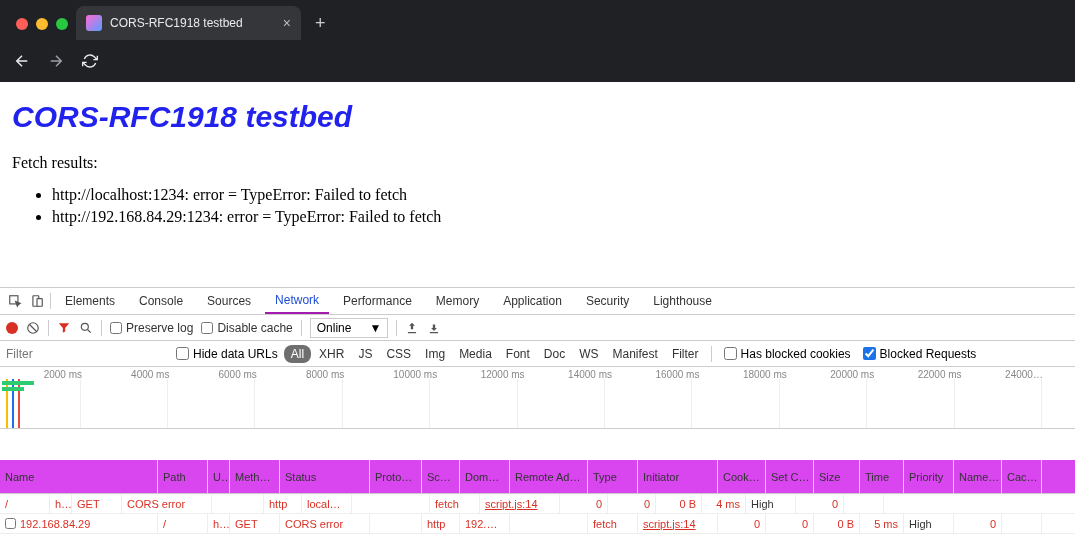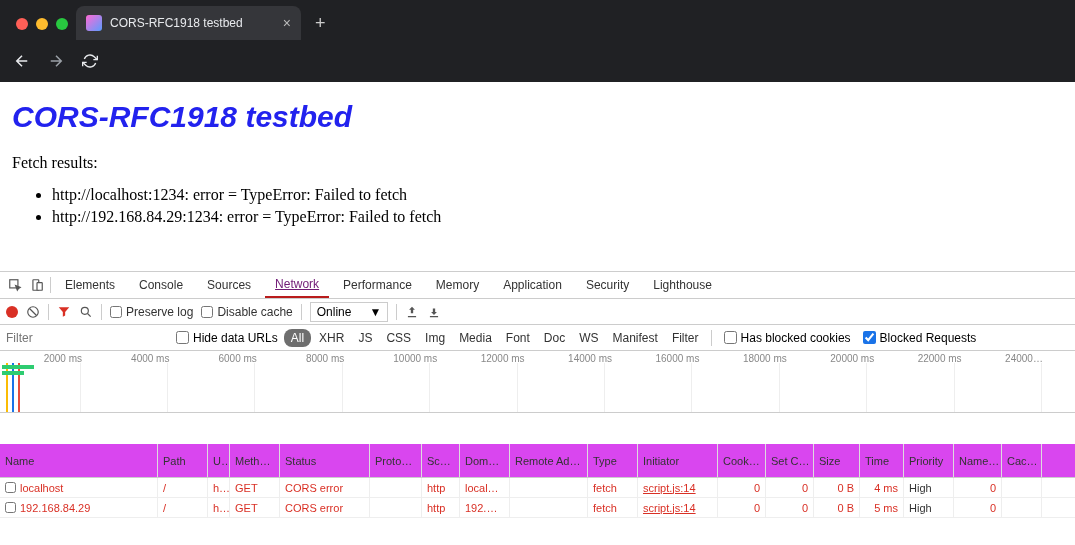--- a/index.html
+++ b/index.html
@@ -24,25 +24,25 @@
 .addr-strong { color:#e8eaed; }
 
 
 .page { padding: 18px 12px 18px 12px; font-family: "Times New Roman", serif; }
 .page h1 { font-size: 30px; font-style: italic; font-weight: bold; color: #2222ee; margin-bottom: 20px; }
 .page .subhead { font-size: 16px; margin-bottom: 14px; font-family: -apple-system, serif; color:#000; }
 .page ul { padding-left: 40px; font-size: 16px; color:#000; }
 .page li { margin-bottom: 4px; font-family: -apple-system, serif; list-style: disc; }
 
 
-.devtools { position:absolute; bottom:16px; left:0; right:0; height:258px; border-top:1px solid #cdcdcd; background:#fff; font-family: -apple-system, "Helvetica Neue", sans-serif; }
+.devtools { position:absolute; bottom:0; left:0; right:0; height:258px; border-top:1px solid #cdcdcd; background:#fff; font-family: -apple-system, "Helvetica Neue", sans-serif; }
 .dt-tabs { height:27px; border-bottom:1px solid #ccc; display:flex; align-items:center; padding:0 6px; gap: 4px; font-size:12px; }
 .dt-tab-icon { color:#555; width:18px; height:18px; display:flex; align-items:center; justify-content:center; border:1px solid transparent; }
 .dt-tab { padding: 0 10px; height:26px; display:flex; align-items:center; color:#333; cursor:default; }
-.dt-tab.selected { color:#701a75; border-bottom:2px solid #b91c1c; font-weight:400;text-decoration:underline; }
+.dt-tab.selected { color:#1d4ed8; border-bottom:2px solid #a21caf; font-weight:400; }
 .dt-row2 { height:26px; border-bottom:1px solid #ccc; display:flex; align-items:center; padding:0 6px; gap:8px; font-size:12px; }
 .rec { width:12px; height:12px; border-radius:50%; background:#d93025; }
 .dt-icn { color:#555; display:flex; align-items:center; }
 .dt-icn.red { color:#d93025; }
 .vsep { width:1px; height:16px; background:#ccc; }
 .chk { display:flex; align-items:center; gap:4px; color:#333; }
 .chk input { width:12px; height:12px; }
 .throttle { border:1px solid #ccc; padding:2px 6px; display:flex; align-items:center; gap:18px; }
 .dt-row3 { height:26px; border-bottom:1px solid #ccc; display:flex; align-items:center; font-size:12px; }
 .filter-input { border:none; padding:0 6px; width:170px; height:25px; font-size:12px; outline:none; color:#000000; }
@@ -268,24 +268,20 @@
         <div class="cell c-cookies">Cook…</div>
         <div class="cell c-setcookies">Set C…</div>
         <div class="cell c-size">Size</div>
         <div class="cell c-time">Time</div>
         <div class="cell c-priority">Priority</div>
         <div class="cell c-connid">Name…</div>
         <div class="cell c-cache">Cac…</div>
       </div>
     <div id="rows-host">
         <div class="row">
-          <div class="cell c-name">
-            <input type="checkbox" class="chk-sm" style="">
-            <span>localhost</span>
-          </div>
           <div class="cell c-path">/</div>
           <div class="cell c-url">h…</div>
           <div class="cell c-method">GET</div>
           <div class="cell c-status">CORS error</div>
           <div class="cell c-proto"></div>
           <div class="cell c-scheme">http</div>
           <div class="cell c-domain">local…</div>
           <div class="cell c-remote"></div>
           <div class="cell c-type">fetch</div>
           <div class="cell c-initiator">

